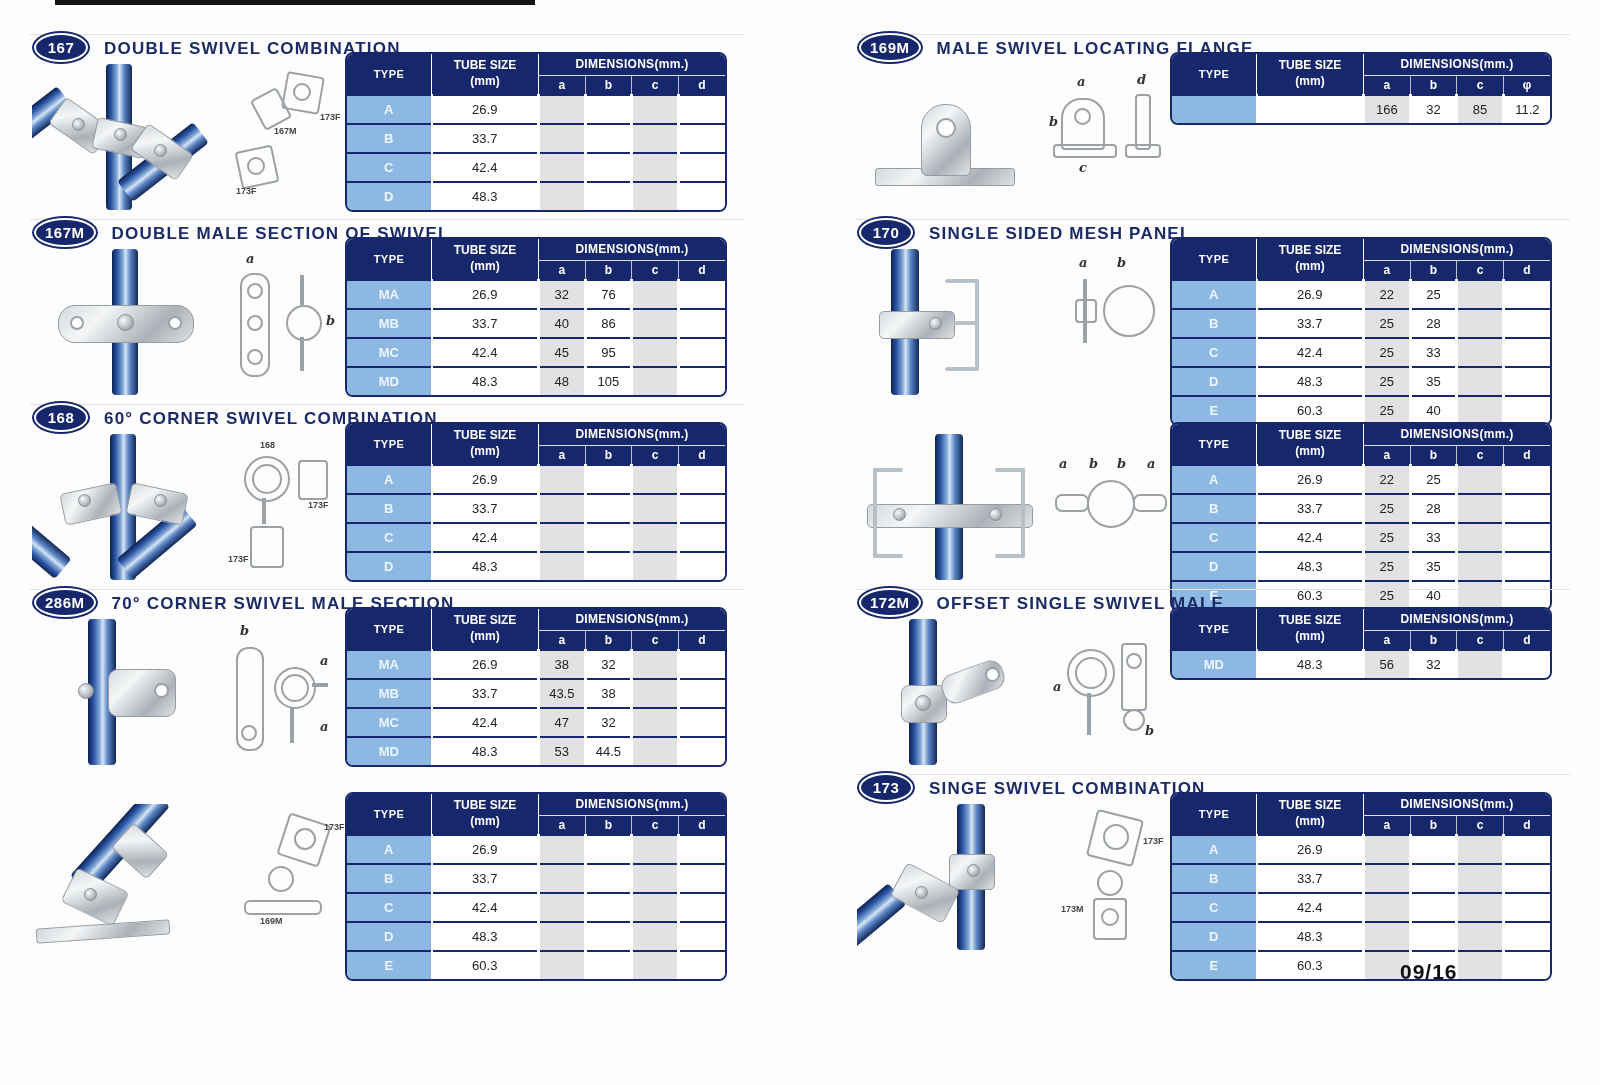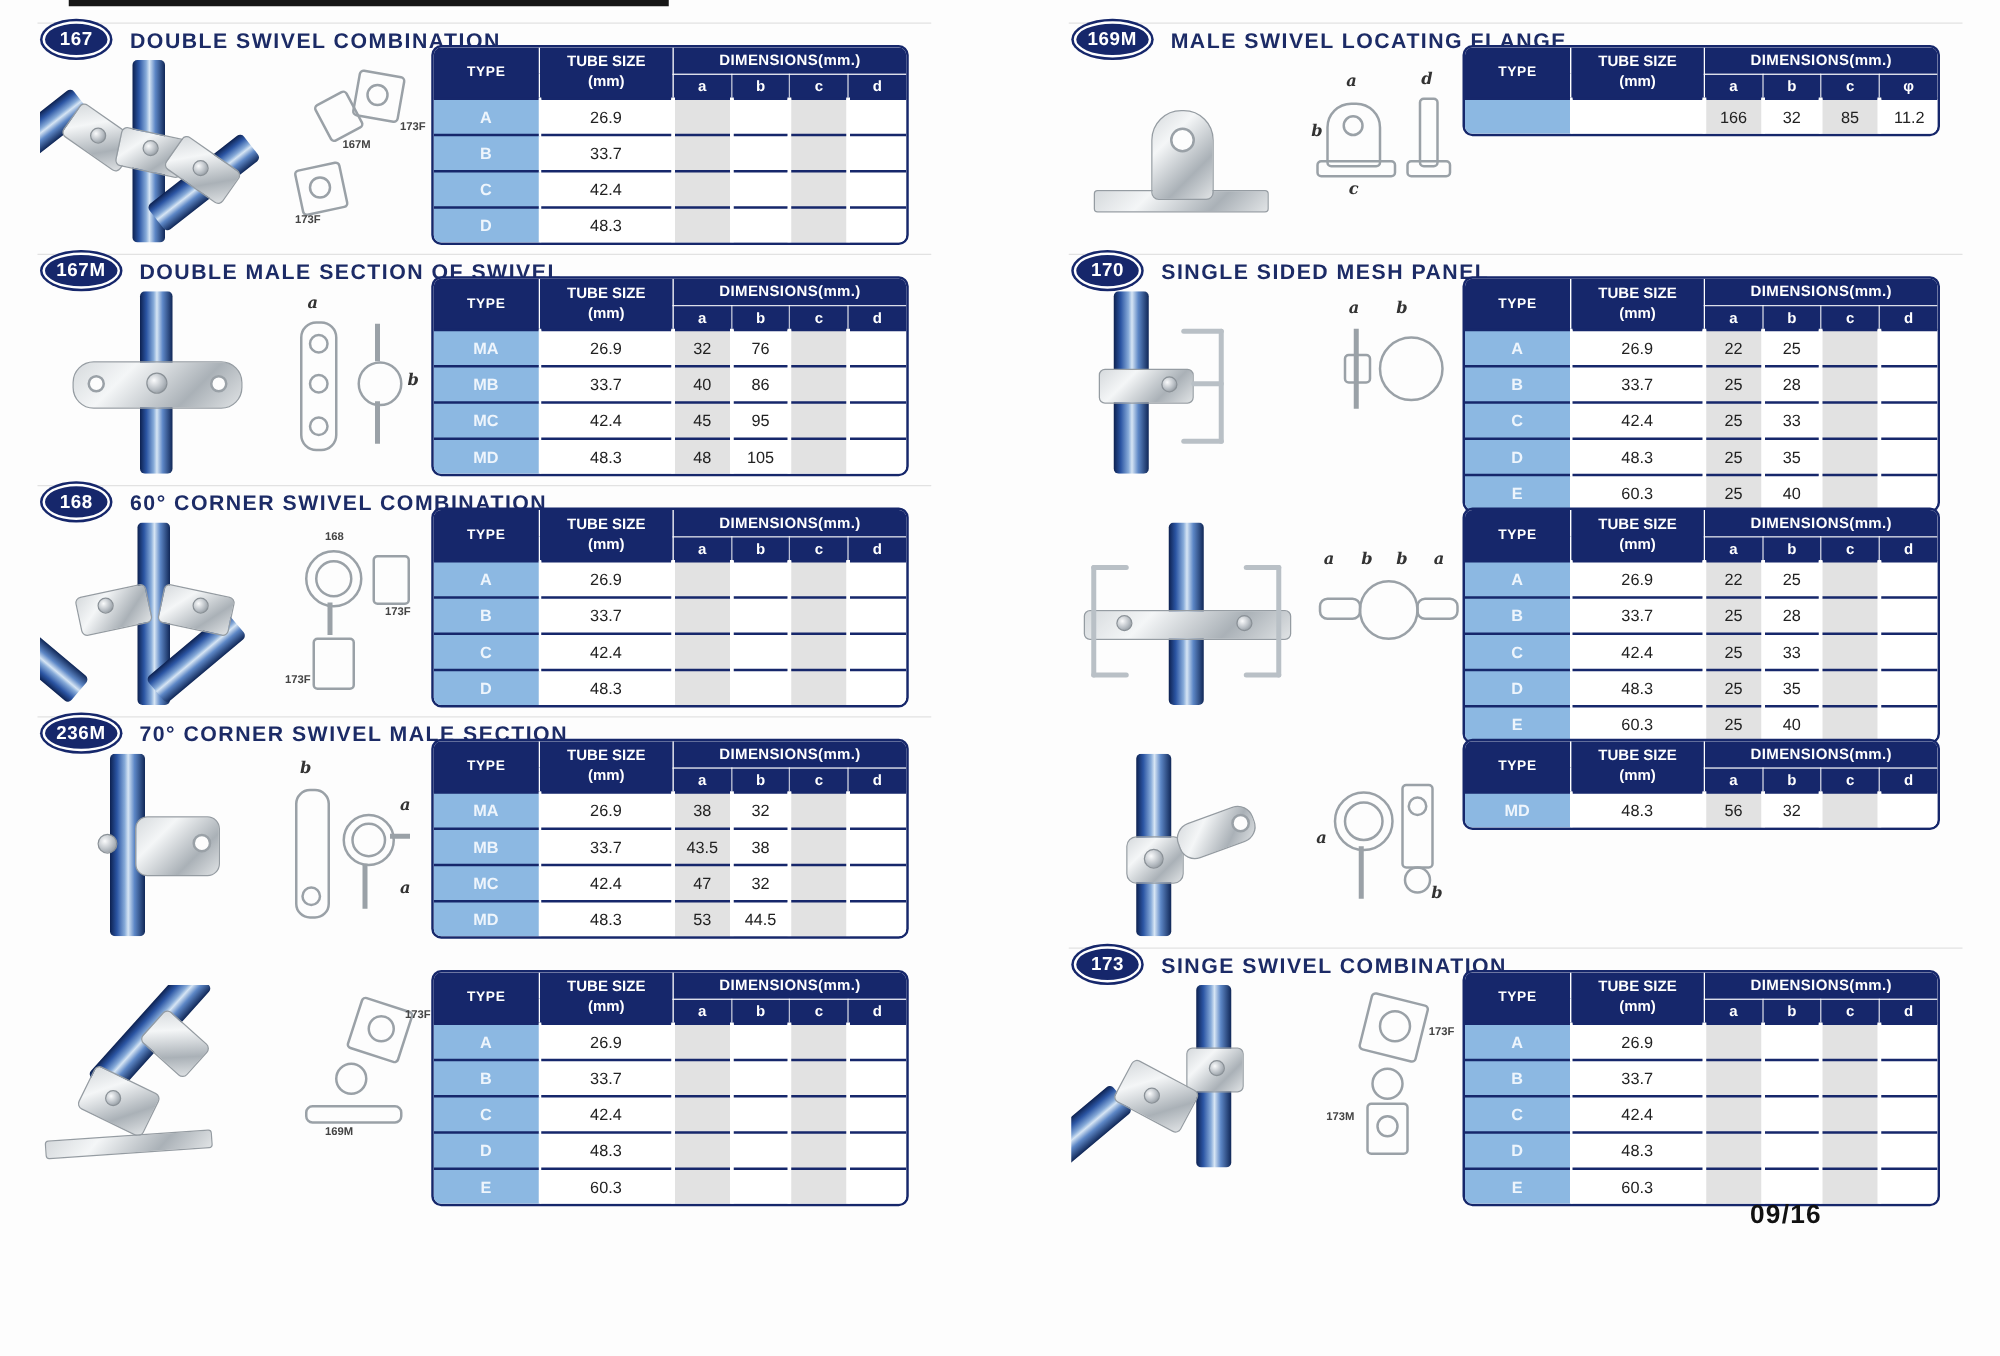--- a/index.html
+++ b/index.html
@@ -1,18 +1,18 @@
 <!DOCTYPE html>
 <html><head>
 <meta charset="utf-8">
 <style>
   html,body{margin:0;padding:0;background:#ffffff;font-family:"Liberation Sans",sans-serif;}
   .page{position:relative;width:1600px;height:1085px;background:#fdfdfd;overflow:hidden;}
   .scanline{position:absolute;left:55px;top:0;width:480px;height:5px;background:#161616;}
-  .col{position:absolute;top:0;width:730px;height:801px;}
+  .col{position:absolute;top:16px;width:730px;height:801px;}
   .col.left{left:30px;}
   .col.right{left:855px;}
   .sec{position:absolute;left:0;width:730px;height:183px;}
 
   .sec-head{position:absolute;left:0;top:6px;width:715px;height:32px;border-top:1px solid #e2e2e2;
             display:flex;align-items:center;gap:16px;}
   .badge{min-width:32px;text-align:center;background:#16276b;color:#fff;font-weight:bold;font-size:15px;
          padding:4px 9px;border-radius:50%;border:2px solid #fff;box-shadow:0 0 0 2px #16276b;
          margin-top:-8px;margin-left:4px;letter-spacing:.5px;}
   .title{margin:0;font-size:17px;font-weight:bold;color:#1c2b66;letter-spacing:1.2px;margin-top:-4px;}
@@ -287,21 +287,21 @@
                 <td class="c-dim shade"></td>
                 <td class="c-dim"></td>
               </tr>
             </tbody>
           </table>
         </div>
     </section>
 
     <section class="sec" style="top:567px">
       <div class="sec-head">
-        <span class="badge">236M</span>
+        <span class="badge">286M</span>
         <h2 class="title">70° CORNER SWIVEL MALE SECTION</h2>
       </div>
       <div class="photo">
         <div class="tube" style="left:56px;top:0;width:28px;height:146px"></div>
         <div class="metal" style="left:76px;top:50px;width:66px;height:46px;border-radius:10px"></div>
         <div class="bolt" style="left:46px;top:64px;width:14px;height:14px"></div>
         <div class="hole" style="left:122px;top:64px;width:11px;height:11px"></div>
       </div>
       <div class="diagram">
         <div class="d-rect" style="left:8px;top:26px;width:24px;height:100px;border-radius:12px"></div>
@@ -656,20 +656,24 @@
                 <td class="c-dim">40</td>
                 <td class="c-dim shade"></td>
                 <td class="c-dim"></td>
               </tr>
             </tbody>
           </table>
         </div>
     </section>
 
     <section class="sec" style="top:567px">
+      <div class="sec-head">
+        <span class="badge">172M</span>
+        <h2 class="title">OFFSET SINGLE SWIVEL MALE</h2>
+      </div>
       <div class="photo">
         <div class="tube" style="left:52px;top:0;width:28px;height:146px"></div>
         <div class="metal" style="left:44px;top:66px;width:44px;height:36px;border-radius:8px"></div>
         <div class="bolt" style="left:58px;top:76px;width:14px;height:14px"></div>
         <div class="metal" style="left:84px;top:48px;width:62px;height:28px;transform:rotate(-20deg);border-radius:13px"></div>
         <div class="hole" style="left:128px;top:48px;width:11px;height:11px"></div>
       </div>
       <div class="diagram">
         <div class="d-ring" style="left:14px;top:28px;width:44px;height:44px"></div>
         <div class="d-ring" style="left:22px;top:36px;width:28px;height:28px"></div>

